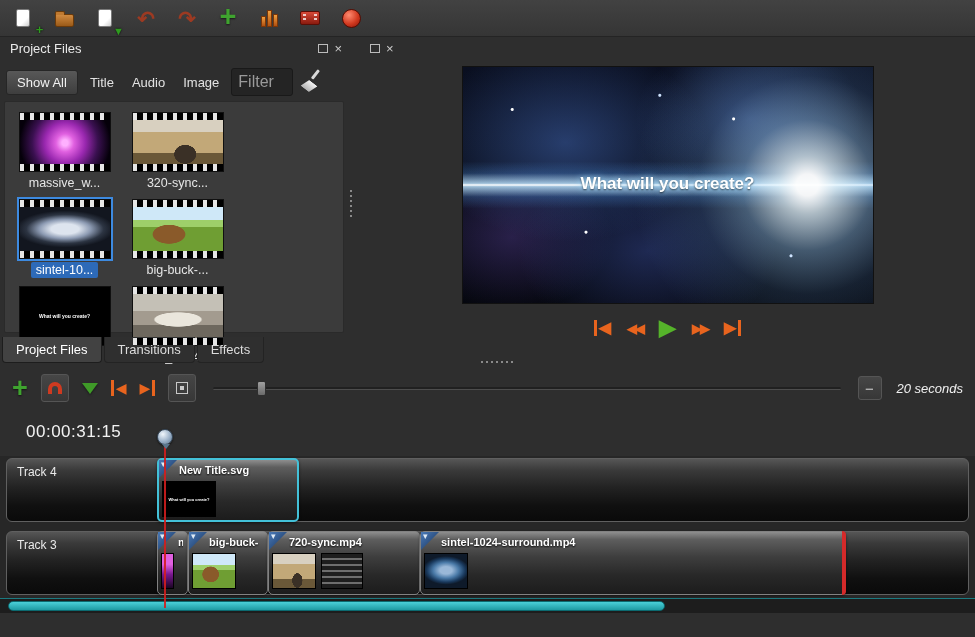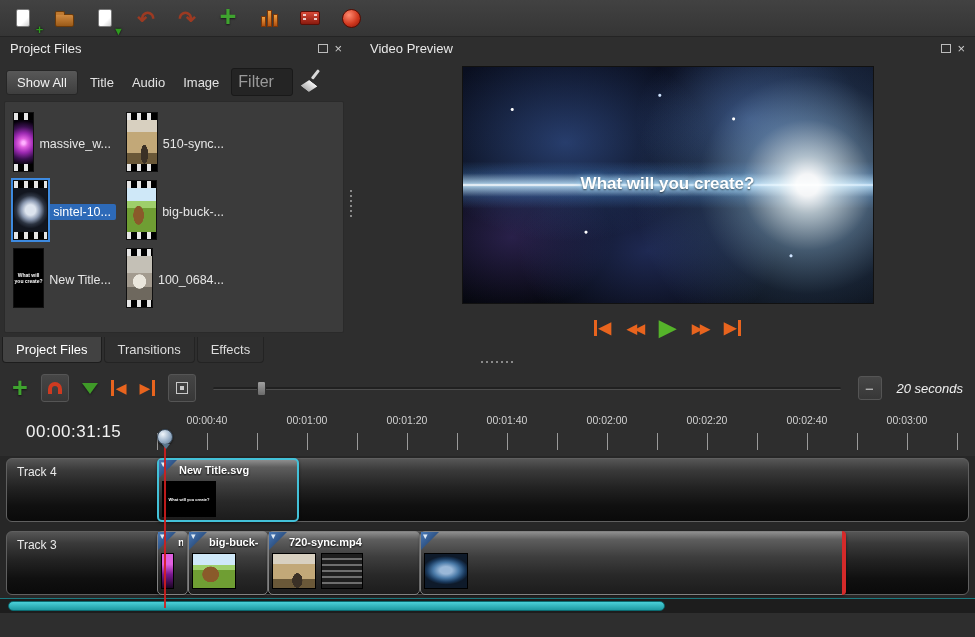--- a/index.html
+++ b/index.html
@@ -48,21 +48,21 @@
   .broom { position:relative; width:26px; height:24px; cursor:pointer; }
   .broom:before { content:""; position:absolute; right:5px; top:1px; width:3px; height:11px; background:#d8d8d8;
     transform:rotate(38deg); transform-origin:top right; border-radius:1px; }
   .broom:after { content:""; position:absolute; left:3px; bottom:3px; width:14px; height:10px;
     background:linear-gradient(#f4f4f4,#b0b0b0); clip-path:polygon(0 100%,25% 0,100% 0,75% 100%); transform:rotate(38deg); }
 
   
   .files { position:absolute; top:64px; left:4px; right:8px; bottom:30px; background:#3b3b3b;
     border:1px solid #2a2a2a; border-radius:2px; padding:10px 8px; display:flex; flex-wrap:wrap;
     column-gap:10px; row-gap:8px; align-content:flex-start; }
-  .file { width:103px; display:flex; flex-direction:row; align-items:center; cursor:pointer; }
+  .file { width:103px; display:flex; flex-direction:column; align-items:center; cursor:pointer; }
   .thumb { width:92px; height:60px; position:relative; background:#000; border:1px solid #101010; }
   .thumb.filmframe:before, .thumb.filmframe:after { content:""; position:absolute; left:0; right:0; height:7px;
     background:repeating-linear-gradient(90deg,#e6e6e6 0 4px,#000 4px 10px); z-index:2; }
   .thumb.filmframe:before{top:0;} .thumb.filmframe:after{bottom:0;}
   .pic { position:absolute; top:7px; bottom:7px; left:0; right:0; }
   .thumb.plain .pic { top:0; bottom:0; display:flex; align-items:center; justify-content:center; }
   .pic-massive { background:radial-gradient(circle at 50% 52%, #ffb0ff 0 6%, #e060e0 18%, #9a28b0 40%, #3a1050 65%, #05000a 90%); }
   .pic-720 { background:radial-gradient(ellipse 20% 35% at 58% 78%, #3a3026 0 60%, transparent 62%),
              linear-gradient(180deg,#d8d0c0 0 28%, #c2a878 28% 74%, #6a5838 74%); }
   .pic-sintel { background:radial-gradient(ellipse 55% 42% at 50% 50%, #dde4ee 0 28%, #8c9ab2 52%, #2c3442 78%, #12161f); }
@@ -236,21 +236,21 @@
       <div class="file">
         <span class="thumb filmframe">
             <span class="pic pic-massive"></span>
           </span>
         <span class="file-label">massive_w...</span>
       </div>
       <div class="file">
         <span class="thumb filmframe">
             <span class="pic pic-720"></span>
           </span>
-        <span class="file-label">510-sync...</span>
+        <span class="file-label">320-sync...</span>
       </div>
       <div class="file selected">
         <span class="thumb filmframe">
             <span class="pic pic-sintel"></span>
           </span>
         <span class="file-label">sintel-10...</span>
       </div>
       <div class="file">
         <span class="thumb filmframe">
             <span class="pic pic-bbb"></span>
@@ -274,21 +274,20 @@
     </div>
     <div class="tabs">
       <span class="tab active">Project Files</span>
       <span class="tab">Transitions</span>
       <span class="tab">Effects</span>
     </div>
   </div>
 
   <div class="panel panel-right">
     <div class="panel-header">
-      <span class="ph-title">Video Preview</span>
       <span class="float-ic"></span>
       <i class="close-ic">×</i>
     </div>
     <div class="video">
       <div class="video-text">What will you create?</div>
     </div>
     <div class="controls">
       <i class="ctl ctl-jump-start">◀</i>
       <i class="ctl ctl-seek">◀◀</i>
       <i class="ctl ctl-play">▶</i>
@@ -316,31 +315,20 @@
       <div class="zs-handle"></div>
     </div>
     <span class="tool-box zoom-minus">
       <i>−</i>
     </span>
     <span class="zoom-label">20 seconds</span>
   </div>
 
   <div class="tl-body">
     <span class="timecode">00:00:31:15</span>
-    <div class="ruler">
-      <span class="rlabel" style="left:207px">00:00:40</span>
-      <span class="rlabel" style="left:307px">00:01:00</span>
-      <span class="rlabel" style="left:407px">00:01:20</span>
-      <span class="rlabel" style="left:507px">00:01:40</span>
-      <span class="rlabel" style="left:607px">00:02:00</span>
-      <span class="rlabel" style="left:707px">00:02:20</span>
-      <span class="rlabel" style="left:807px">00:02:40</span>
-      <span class="rlabel" style="left:907px">00:03:00</span>
-      <div class="ticks"></div>
-    </div>
     <div class="playhead-ball"></div>
     <div class="playhead-line"></div>
 
     <div class="tracks">
 
       <div class="track">
         <span class="track-name">Track 4</span>
         <div class="clip selected" style="left:150px;width:142px;">
           <span class="clip-menu">
               <i>▾</i>
@@ -373,20 +361,21 @@
               <i>▾</i>
             </span>
           <span class="clip-label">720-sync.mp4</span>
           <span class="clip-thumb ct-720"></span>
           <span class="filmdeco"></span>
         </div>
         <div class="clip" style="left:413px;width:426px;">
           <span class="clip-menu">
               <i>▾</i>
             </span>
+          <span class="clip-label">sintel-1024-surround.mp4</span>
           <span class="clip-thumb ct-sintel"></span>
           <span class="clip-end-red"></span>
         </div>
       </div>
     </div>
 
     <div class="hscroll">
       <div class="hscroll-thumb"></div>
     </div>
   </div>

